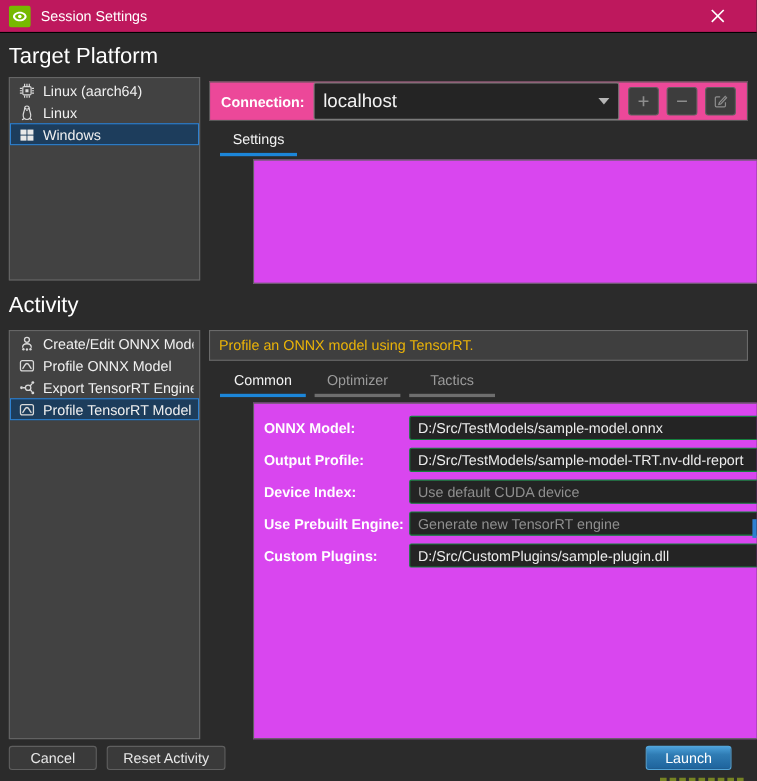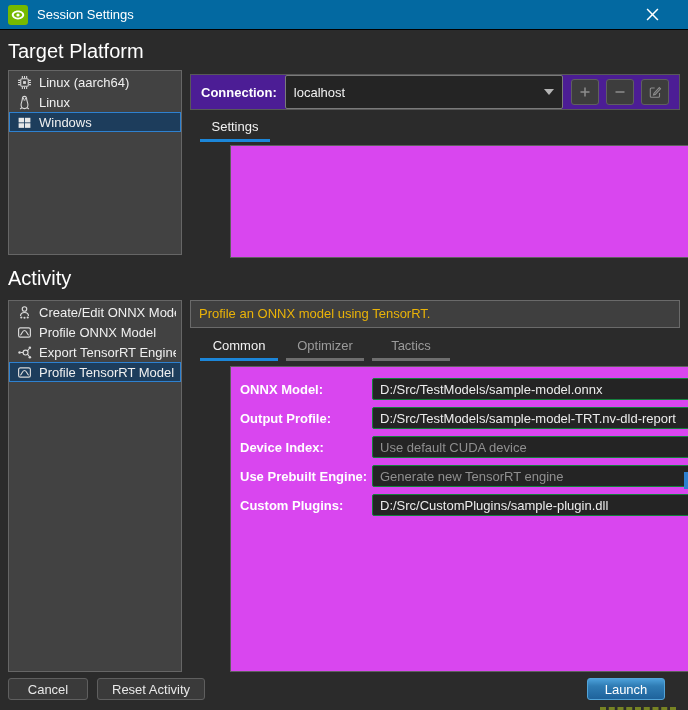--- a/index.html
+++ b/index.html
@@ -7,21 +7,21 @@
   body {
     position: relative;
     background: #2b2b2b;
     font-family: "Liberation Sans", sans-serif;
     color: #f0f0f0;
     overflow: hidden;
   }
   
   .titlebar {
     position: absolute; left:0; top:0; width:688px; height:30px;
-    background:#0369a1; display:flex; align-items:center; padding:0 8px;
+    background:#be185d; display:flex; align-items:center; padding:0 8px;
     border-bottom:1px solid #000;
   }
   .titlebar .app-icon { width:20px; height:20px; margin-right:9px; flex:0 0 auto; }
   .titlebar .title { font-size:13px; color:#ffffff; }
   .titlebar .close {
     margin-left:auto; width:40px; height:30px; display:flex;
     align-items:center; justify-content:center; cursor:default;
     margin-right: 8px;
   }
   
@@ -44,28 +44,28 @@
   }
   .lrow .icn { width:15px; height:15px; margin-right:7px; display:flex; align-items:center; justify-content:center; flex:0 0 auto; }
   .lrow .icn svg { width:15px; height:15px; }
   .lrow.sel {
     background:#1d3d5c; border:1px solid #2e81d0;
   }
   .lrow .lbl { white-space:nowrap; overflow:hidden; }
   
   .conn-panel {
     position:absolute; left:190px; top:74px; width:490px; height:36px;
-    background:#4c1d95; border:1px solid #585858;
+    background:#ec4899; border:1px solid #585858;
     display:flex; align-items:center; padding:0 10px 0 10px;
   }
   .conn-panel .clabel { font-size:13px; font-weight:700; color:#ffffff; margin-right:8px; white-space:nowrap; }
   .combo {
     width:278px; height:24px; background:#242424; border:1px solid #7a7a7a;
     border-radius:2px; display:flex; align-items:center; padding:16px 8px;
-    font-size:13px; color:#f2f2f2;gap:48px;
+    font-size:17px; color:#f2f2f2;gap:48px;
   }
   .combo .caret {
     margin-left:auto; width:0; height:0;
     border-left:5px solid transparent; border-right:5px solid transparent;
     border-top:6px solid #b5b5b5;
   }
   .conn-btns { margin-left:auto; display:flex; gap:7px; }
   .sqbtn {
     width:28px; height:26px; background:#3d3d3d; border:1px solid #5f5f5f;
     border-radius:3px; display:flex; align-items:center; justify-content:center;

